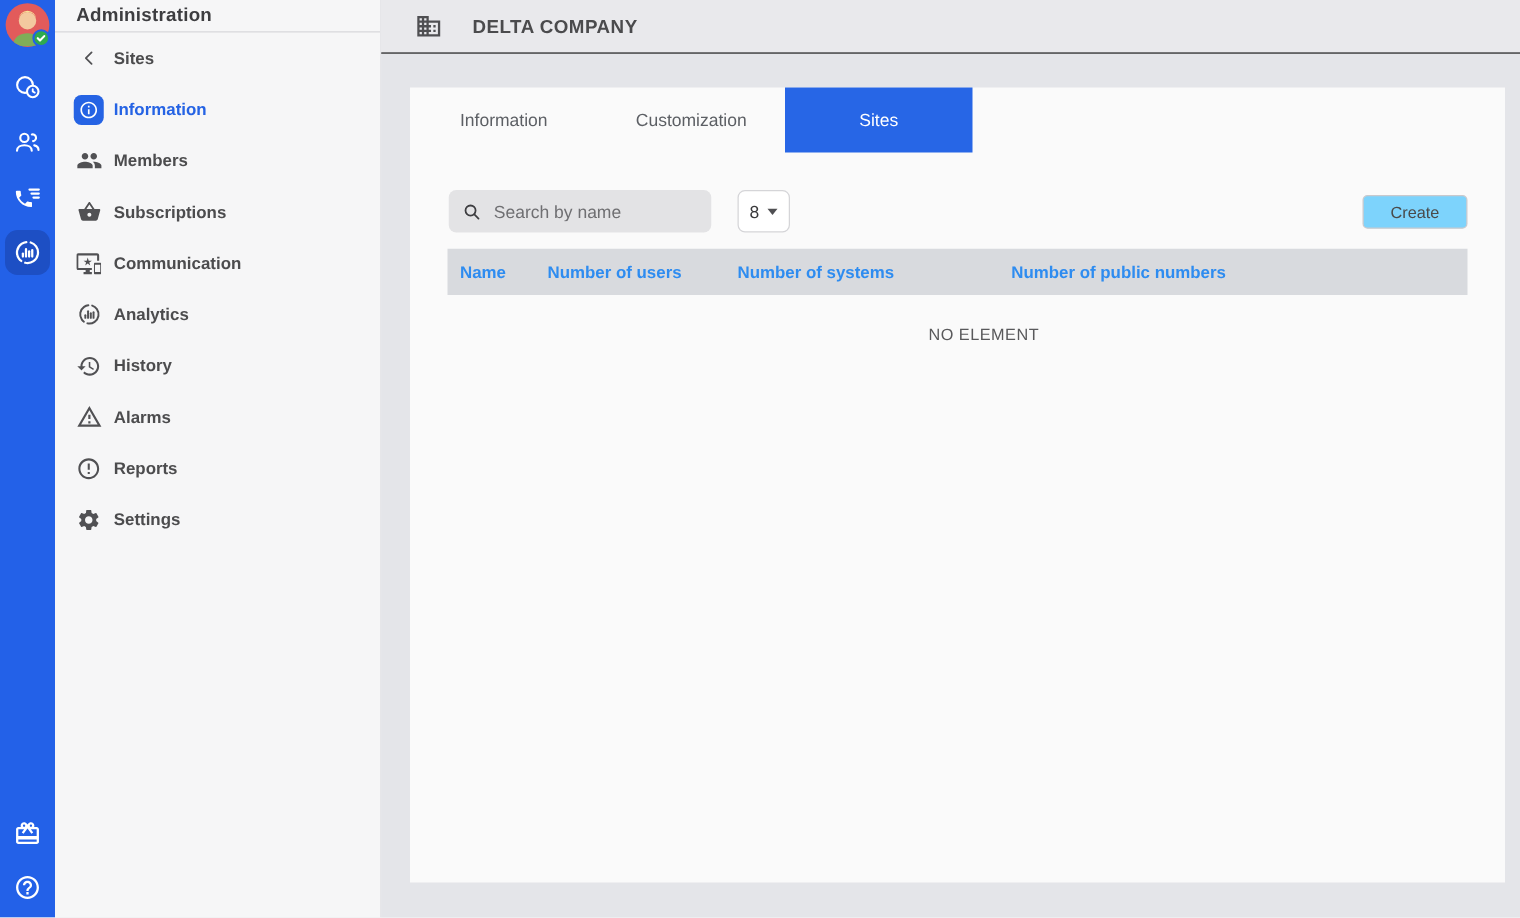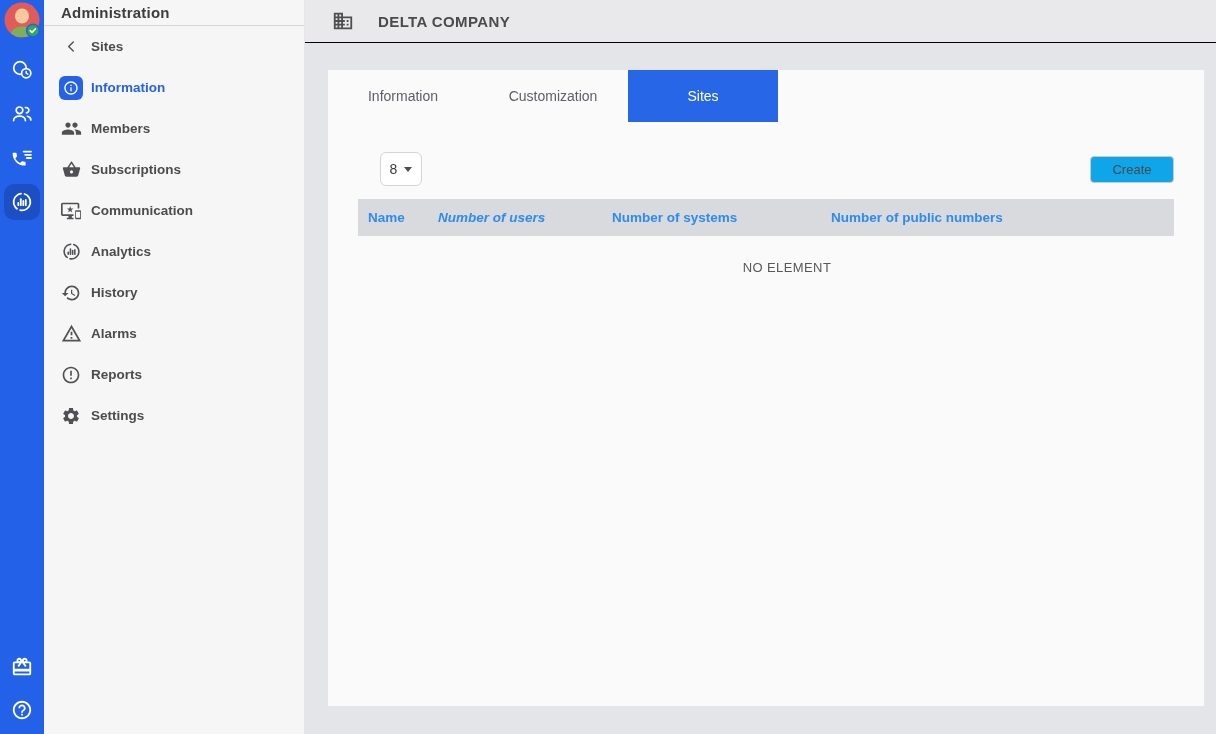--- a/index.html
+++ b/index.html
@@ -54,29 +54,29 @@
   .search svg { flex-shrink:0; color:#3e3e41; }
   .search input { border:none; outline:none; background:transparent; margin-left:9px; width:100%;
                   font-family:"Liberation Sans", sans-serif; font-size:14px; color:#333; }
   .search input::placeholder { color:#6f6f72; opacity:1; }
   .page-size { margin-left:21px; width:42px; height:34px; background:#fff; border:1px solid #d5d5d8;
                border-radius:6px; display:flex; align-items:center; justify-content:center; gap:7px;
                cursor:pointer; }
   .page-size .val { font-size:14px; color:#3a3a3c; }
   .caret-down { width:0; height:0; border-left:4px solid transparent; border-right:4px solid transparent;
                 border-top:5px solid #4f4f52; }
-  .create-btn { margin-left:auto; width:84px; height:27px; background:#0ea5e9; border:1px solid #c9c9cd;
+  .create-btn { margin-left:auto; width:84px; height:27px; background:#7dd3fc; border:1px solid #c9c9cd;
                 border-radius:4px; font-family:"Liberation Sans", sans-serif; font-size:13px;
                 color:#4a4a4a; cursor:pointer; }
 
   .thead { margin:13px 30px 0 30px; height:37px; background:#d8dade; display:flex; align-items:center;
            font-size:13.5px; font-weight:bold; color:#2e8cf0; }
   .th { flex-shrink:0; cursor:pointer; }
   .th.c1 { width:80px; padding-left:10px; }
-  .th.c2 { width:174px;font-style:italic; }
+  .th.c2 { width:152px; }
   .th.c3 { width:219px; }
   .th.c4 { flex:1; }
 
   .empty-text { margin-top:24px; text-align:center; font-size:13px; color:#59595b;
                 letter-spacing:.4px;padding-left:42px; }
 </style>
 </head>
 <body>
 
 <svg width="0" height="0" style="position:absolute">
@@ -326,20 +326,26 @@
     <div class="content">
       <div class="panel">
 
         <div class="tabs">
           <div class="tab">Information</div>
           <div class="tab">Customization</div>
           <div class="tab active">Sites</div>
         </div>
 
         <div class="toolbar">
+          <div class="search">
+            <svg width="17" height="17">
+                <use href="#sym-search"></use>
+              </svg>
+            <input type="text" placeholder="Search by name" style="">
+          </div>
           <div class="page-size">
             <span class="val">8</span>
             <span class="caret-down"></span>
           </div>
           <button class="create-btn">Create</button>
         </div>
 
         <div class="thead">
           <div class="th c1">Name</div>
           <div class="th c2">Number of users</div>

